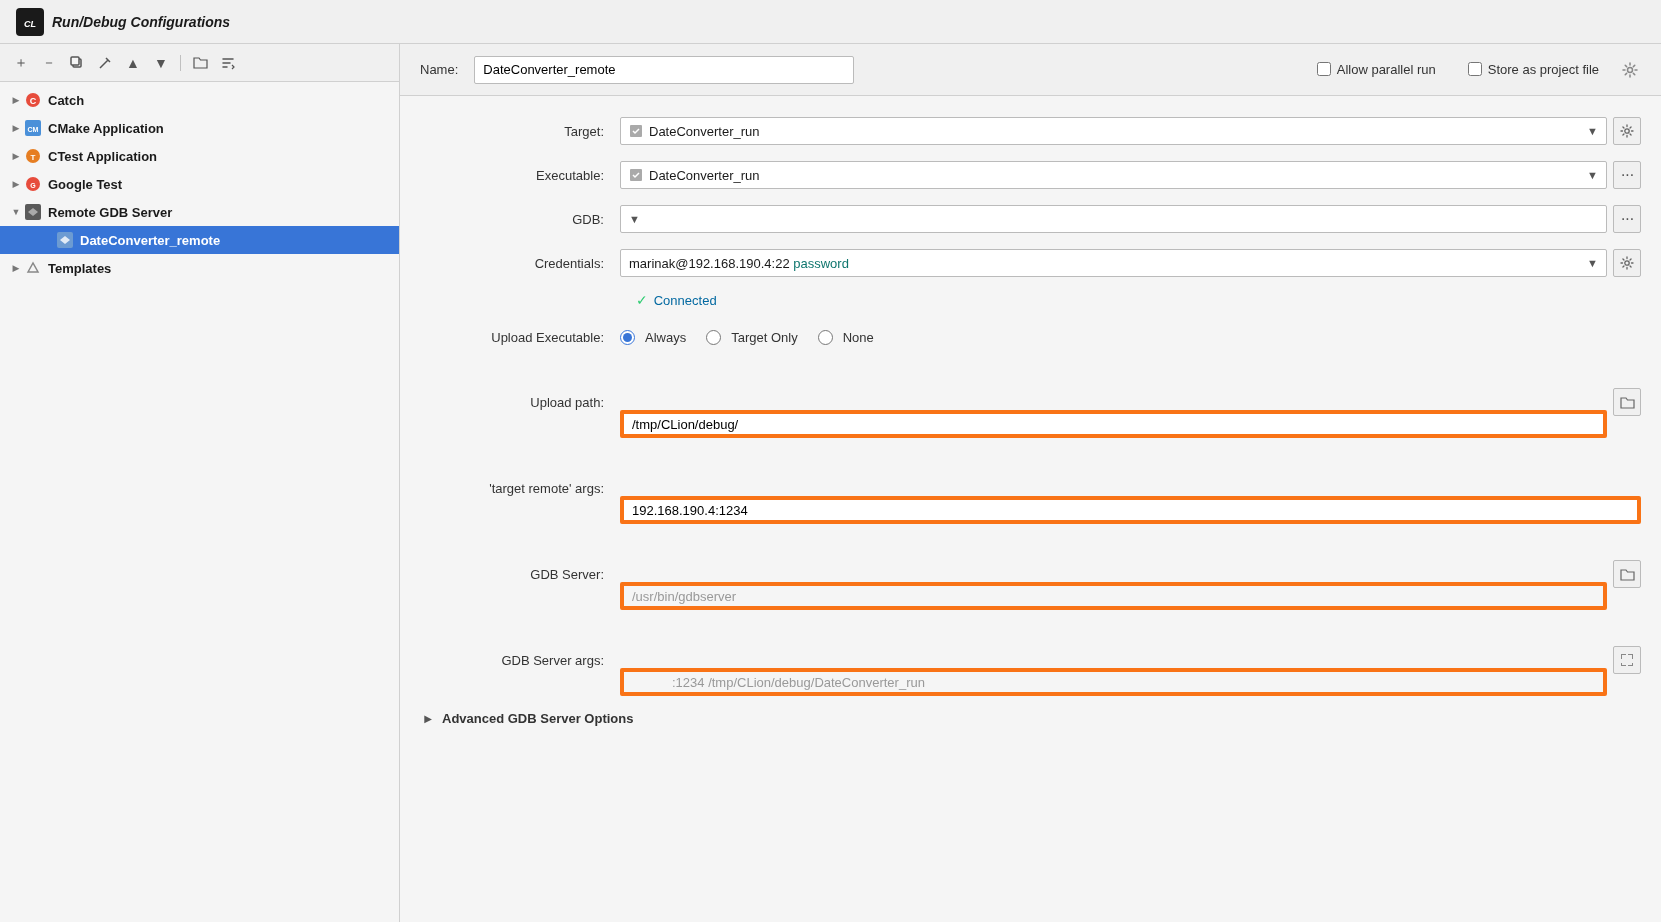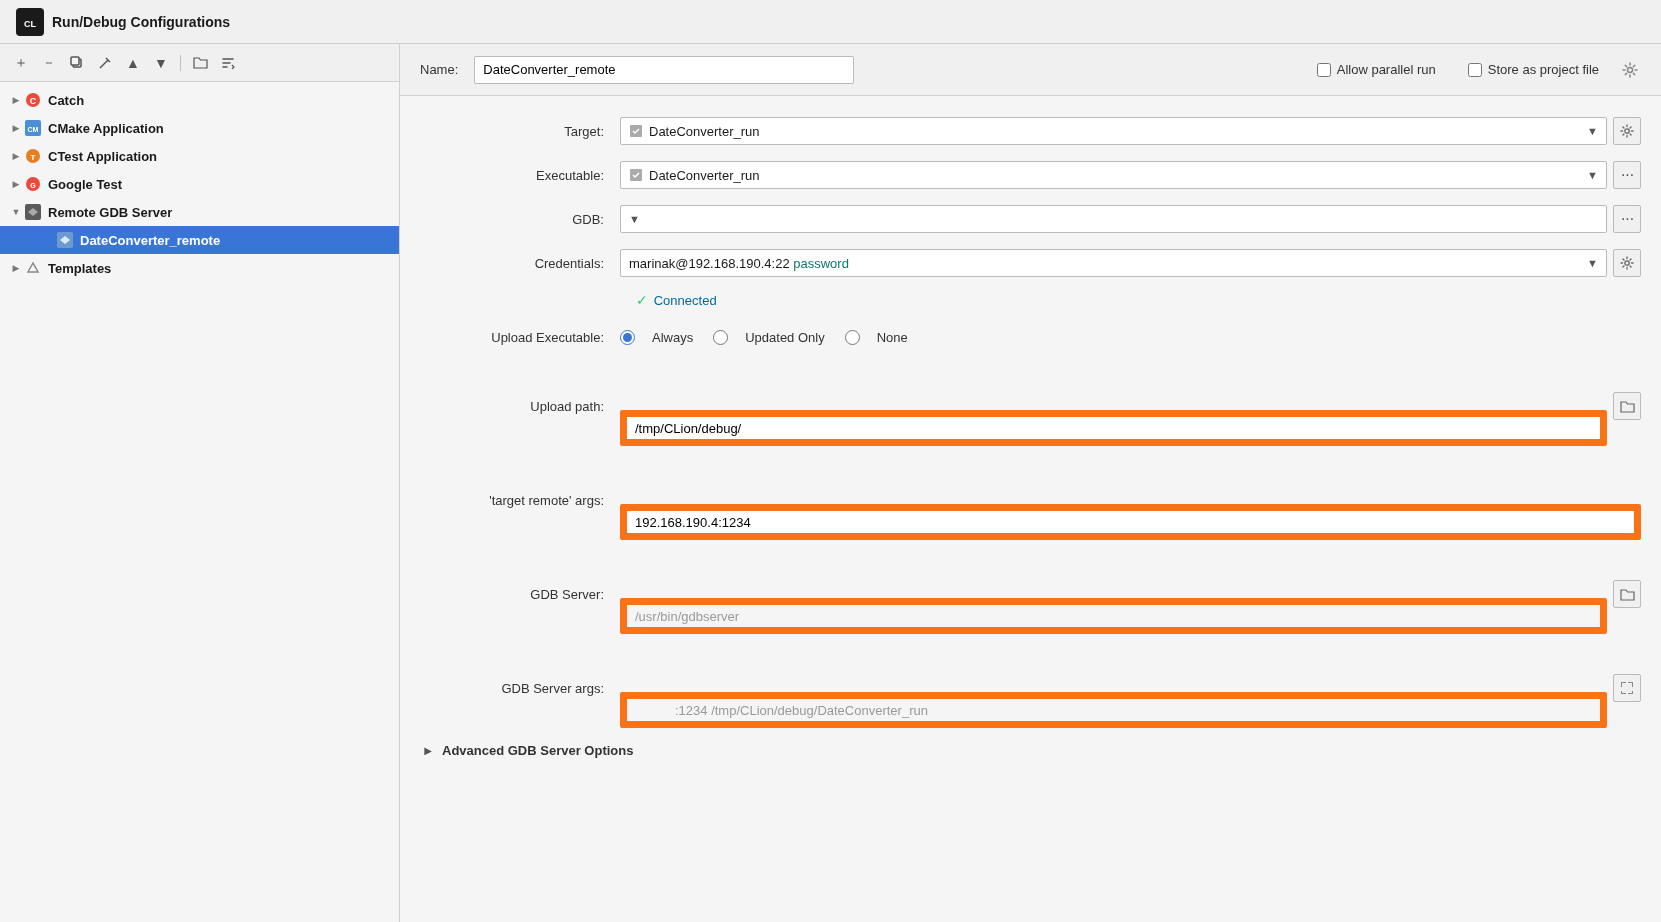--- a/index.html
+++ b/index.html
@@ -19,20 +19,21 @@
       display: flex;
       flex-direction: column;
     }
     .title-bar {
       display: flex;
       align-items: center;
       padding: 8px 16px;
       background: #f0f0f0;
       border-bottom: 1px solid #d0d0d0;
       height: 44px;
+      font-style: italic;
     }
     .title-bar .app-icon {
       width: 28px;
       height: 28px;
       margin-right: 8px;
       display: flex;
       align-items: center;
       justify-content: center;
     }
     .app-icon-svg {
@@ -172,21 +173,21 @@
       border-radius: 2px;
     }
     .header-right {
       display: flex;
       align-items: center;
       gap: 20px;
       margin-left: auto;
     }
     .checkbox-group {
       display: flex;
-      align-items: center;
+      align-items: flex-start;
       gap: 6px;
       padding-left: 12px;
     }
     .checkbox-group input[type="checkbox"] {
       width: 14px;
       height: 14px;
     }
     .checkbox-label {
       font-size: 13px;
       color: #333;
@@ -242,22 +243,22 @@
       display: flex;
       align-items: center;
       justify-content: center;
       color: #555;
       font-size: 14px;
       border-radius: 2px;
       flex-shrink: 0;
     }
     .text-input {
       flex: 1;
-      height: 36px;
-      border: 7px solid #f97316;
+      height: 28px;
+      border: 4px solid #f97316;
       background: white;
       padding: 0 8px;
       font-size: 13px;
       outline: none;
       border-radius: 2px;
       margin-top: 44px;
     }
     .text-input.readonly {
       background: #f5f5f5;
       color: #999;
@@ -278,21 +279,21 @@
       color: #0369a1;
     }
     .radio-group {
       display: flex;
       align-items: center;
       gap: 20px;
     }
     .radio-item {
       display: flex;
       align-items: flex-end;
-      gap: 17px;
+      gap: 10px;
       cursor: pointer;
     }
     .radio-item input[type="radio"] {
       width: 15px;
       height: 15px;
       accent-color: #3875d7;
     }
     .radio-label {
       font-size: 13px;
       color: #333;
@@ -583,21 +584,21 @@
         <div class="form-row">
           <span class="form-label">Upload Executable:</span>
           <div class="form-control-area">
             <div class="radio-group">
               <label class="radio-item">
                 <input type="radio" name="upload" checked="" style="">
                 <span class="radio-label">Always</span>
               </label>
               <label class="radio-item">
                 <input type="radio" name="upload" style="">
-                <span class="radio-label">Updated Only</span>
+                <span class="radio-label">Target Only</span>
               </label>
               <label class="radio-item">
                 <input type="radio" name="upload" style="">
                 <span class="radio-label">None</span>
               </label>
             </div>
           </div>
         </div>
 
         <div class="form-row">

